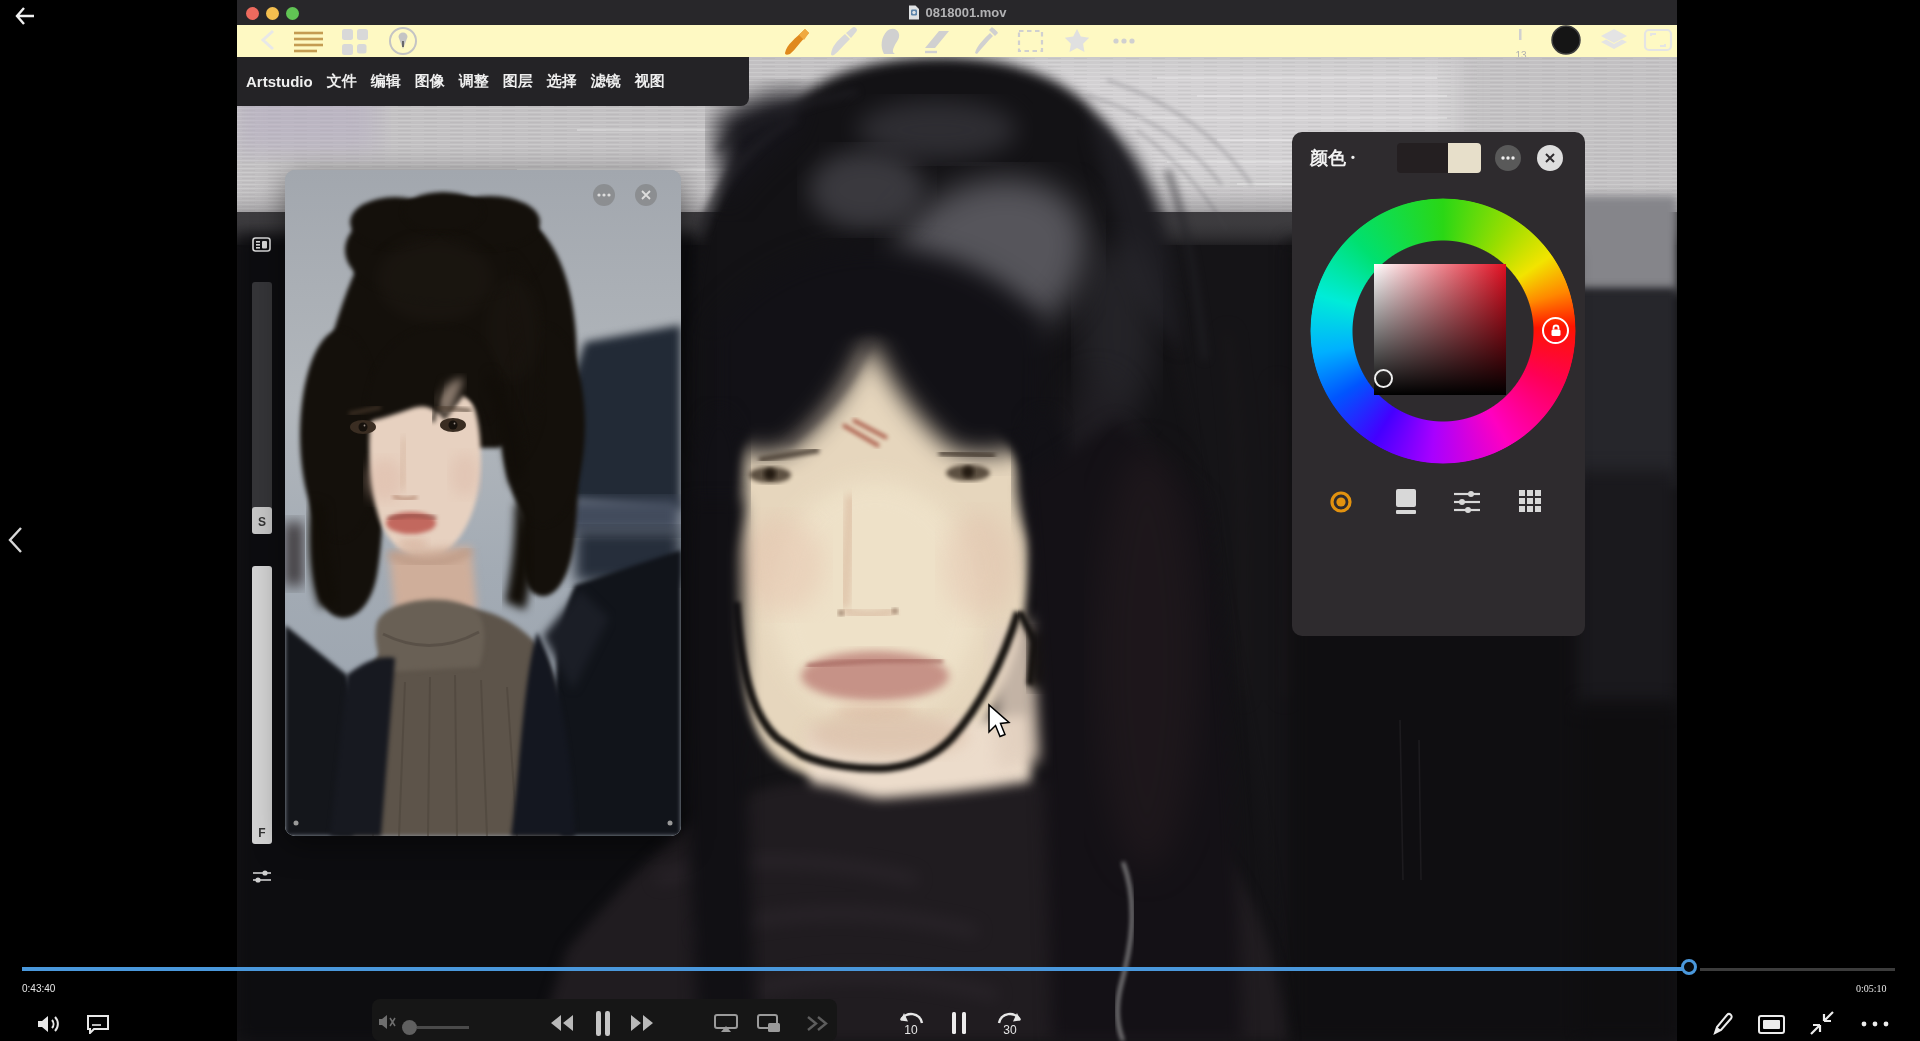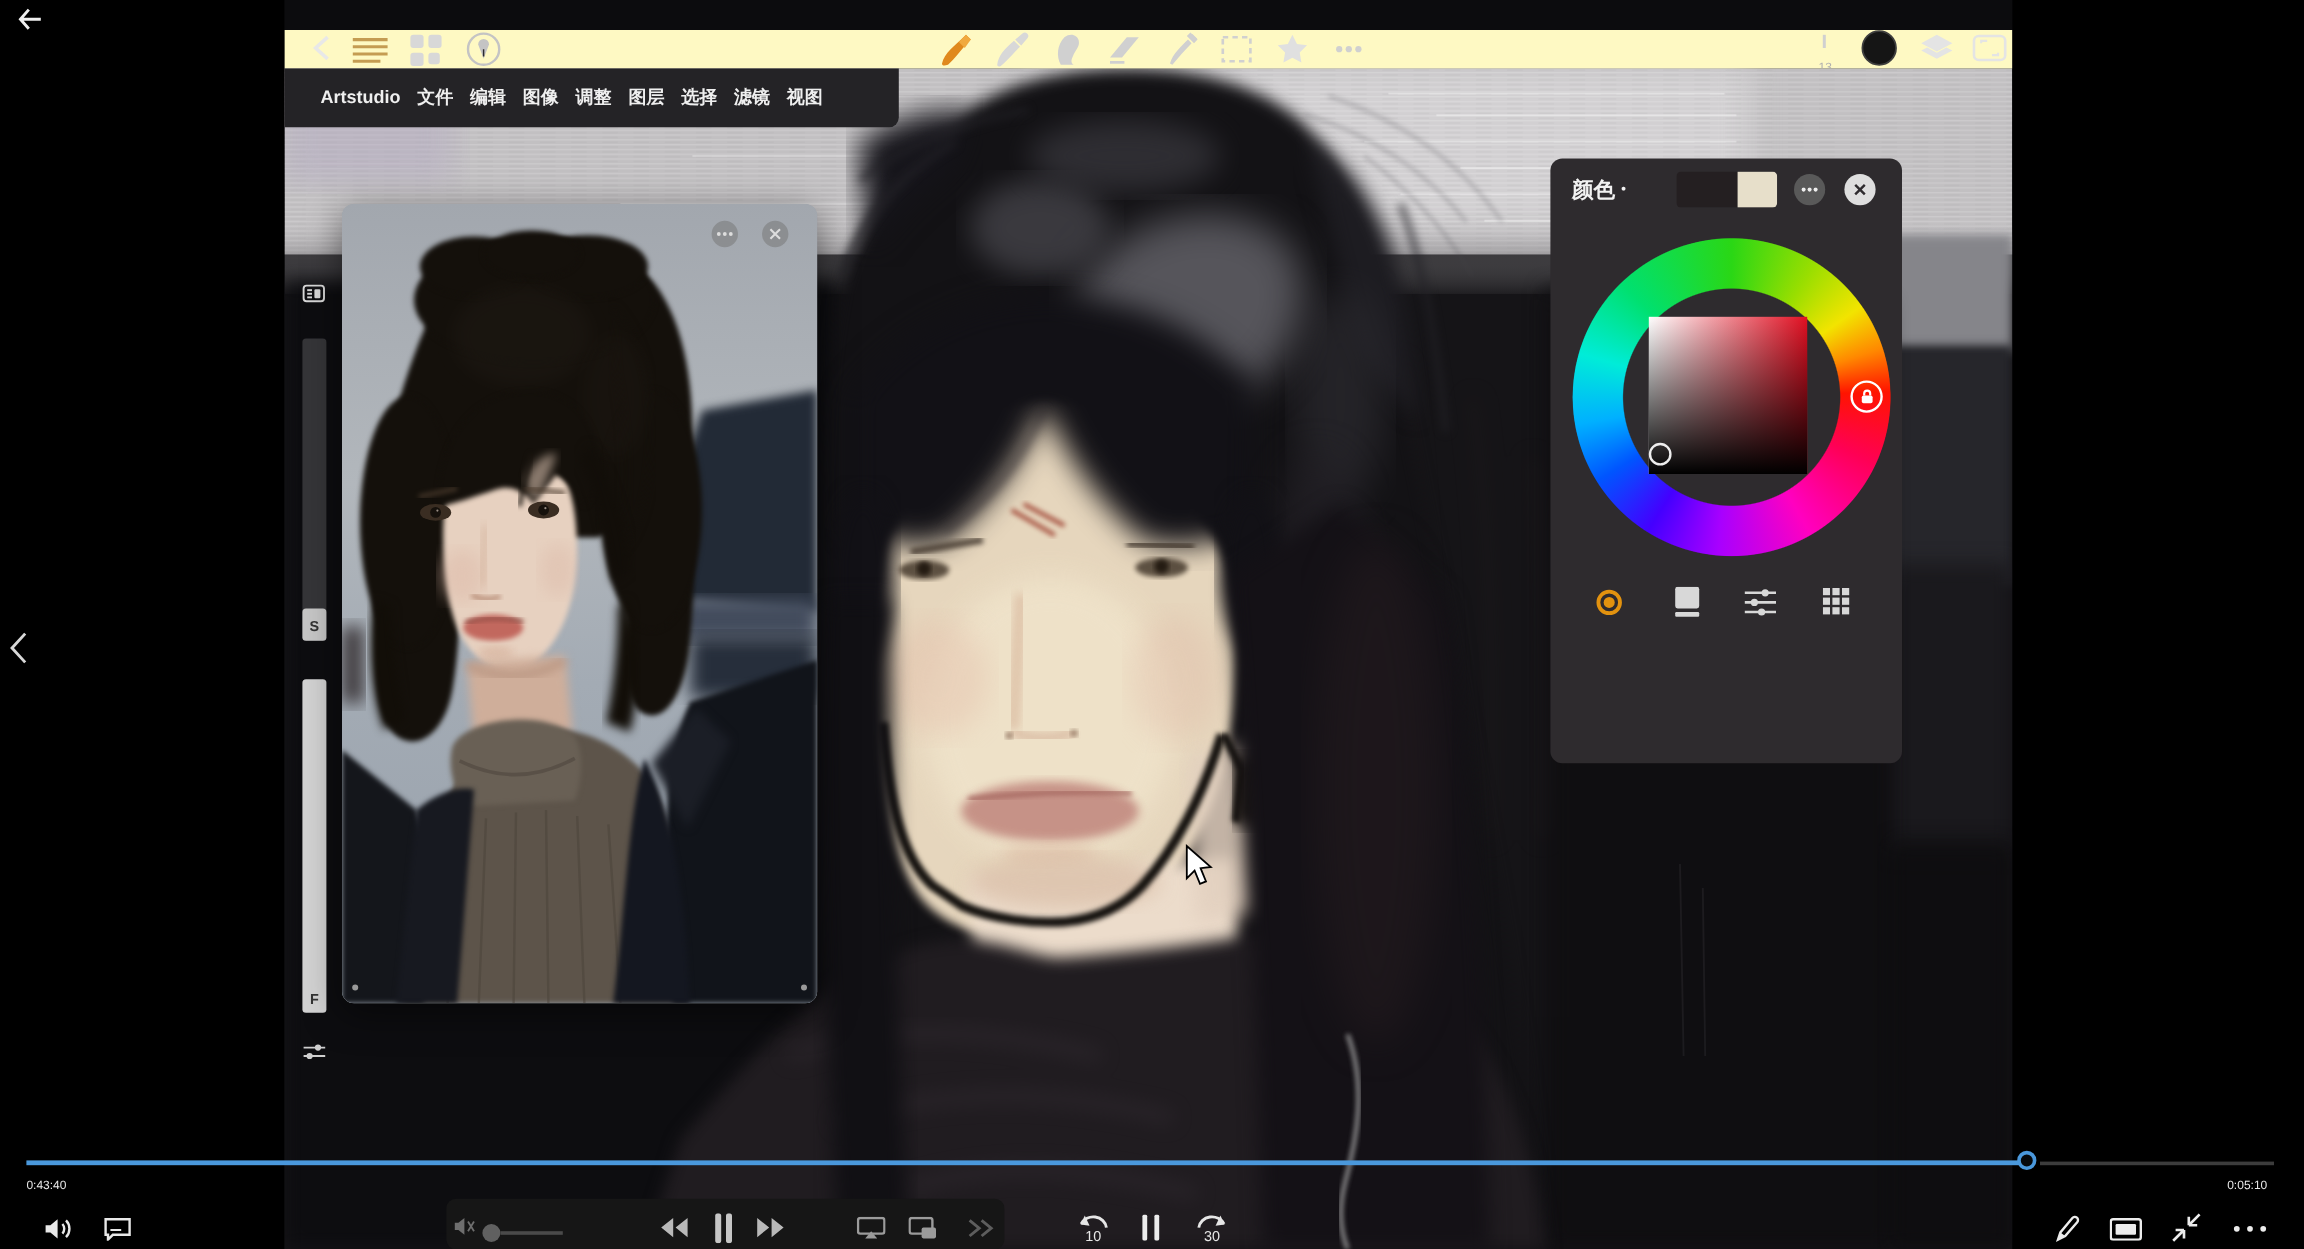--- a/index.html
+++ b/index.html
@@ -2,21 +2,21 @@
 <html><head>
 <meta charset="utf-8">
 <style>
 html,body{margin:0;padding:0;background:#000;width:1920px;height:1041px;overflow:hidden;font-family:"Liberation Sans",sans-serif;}
 *{box-sizing:border-box;}
 #video{position:absolute;left:237px;top:0;width:1440px;height:1041px;background:#0c0c0e;overflow:hidden;}
 #titlebar{position:absolute;left:0;top:0;width:1440px;height:25px;background:#28272a;display:flex;align-items:center;justify-content:center;}
 .tl{position:absolute;top:7px;width:13px;height:13px;border-radius:50%;}
 #title{color:#b2b2b4;font-size:13px;font-weight:bold;display:flex;align-items:center;gap:6px;}
 #toolbar{position:absolute;left:0;top:25px;width:1440px;height:32px;background:#fef9c3;}
-#menustrip{position:absolute;left:0;top:57px;width:512px;height:49px;background:#242326;border-radius:0 0 8px 0;display:flex;align-items:center;color:#efefef;font-size:15px;font-weight:bold;padding-left:30px;gap:14px;}
+#menustrip{position:absolute;left:0;top:57px;width:512px;height:49px;background:#242326;border-radius:0 0 8px 0;display:flex;align-items:center;color:#efefef;font-size:15px;font-weight:bold;padding-left:9px;gap:14px;}
 #refwin{position:absolute;left:48px;top:170px;width:396px;height:666px;border-radius:10px;overflow:hidden;background:#9aa2aa;box-shadow:0 8px 30px rgba(0,0,0,.5);}
 #colorpanel{position:absolute;left:1055px;top:132px;width:293px;height:504px;background:#2e2b2e;border-radius:10px;}
 .cbtn{position:absolute;border-radius:50%;display:flex;align-items:center;justify-content:center;}
 #wheelwrap{position:absolute;left:18px;top:66px;width:266px;height:266px;}
 #ring{position:absolute;left:0;top:0;width:266px;height:266px;border-radius:50%;
 background:conic-gradient(from 0deg,#2ad715 0deg,#9ade00 32deg,#f2e400 55deg,#ff8800 72deg,#ff1400 88deg,#ff0055 115deg,#ff00c0 150deg,#a800ff 185deg,#4400ff 212deg,#0055ff 238deg,#00b0ff 260deg,#00ecd8 286deg,#00e070 316deg,#2ad715 360deg);
 -webkit-mask:radial-gradient(circle closest-side,transparent 90px,#000 91px 132px,transparent 133px);
 mask:radial-gradient(circle closest-side,transparent 90px,#000 91px 132px,transparent 133px);}
 #svsq{position:absolute;left:64px;top:66px;width:132px;height:131px;background:linear-gradient(to bottom,rgba(0,0,0,0) 0%,rgba(0,0,0,.55) 55%,#000 100%),linear-gradient(to right,#ffffff 0%,#e11022 100%);}
 #svcur{position:absolute;left:64px;top:171px;width:19px;height:19px;border:2.5px solid #eee;border-radius:50%;}
@@ -148,20 +148,33 @@
   <path d="M788,480 C800,620 810,800 815,1041 L1005,1041 C1000,850 990,640 970,500 L880,420 Z" fill="#141116" filter="url(#b8)"></path>
   <ellipse cx="910" cy="660" rx="52" ry="210" fill="#221a1e" filter="url(#b16)" opacity=".65"></ellipse>
   <rect x="1055" y="250" width="283" height="791" fill="#0e0d0f" opacity=".55" filter="url(#b8)"></rect>
   <rect x="1338" y="700" width="102" height="341" fill="#0e0d0f" opacity=".8" filter="url(#b8)"></rect>
 
   <path d="M886,862 C902,905 894,948 884,985 C878,1008 880,1026 886,1041" stroke="#a8a8a8" stroke-width="3.2" fill="none" filter="url(#b2)" opacity=".9"></path>
 
   <path d="M752,705 l0,27 l6.5,-6.5 l4.5,11 l5,-2 l-4.5,-11 l8.5,-1 Z" fill="#fff" stroke="#000" stroke-width="1.5"></path>
   </svg>
 
+  <div id="titlebar">
+    <span class="tl" style="left:9px;background:#ed6a5e"></span>
+    <span class="tl" style="left:29px;background:#f4bf4f"></span>
+    <span class="tl" style="left:49px;background:#61c454"></span>
+    <div id="title">
+      <svg width="12" height="15" viewBox="0 0 12 15">
+          <path d="M1,0.5 h6.5 l3.5,3.5 v10.5 h-10 Z" fill="#dfe1e3"></path>
+          <rect x="3" y="4.5" width="6" height="6" rx="1.2" fill="#5a82a8"></rect>
+          <circle cx="6" cy="7.5" r="1.7" fill="#dde2e8"></circle>
+        </svg>
+      0818001.mov
+    </div>
+  </div>
   <div id="toolbar">
     <svg width="1440" height="32" viewBox="0 0 1440 32">
 
       <path d="M36,6 L26,15 L36,24" stroke="#e8e8e8" stroke-width="3" fill="none"></path>
 
       <g stroke="#c49c52" stroke-width="2.6">
           <line x1="57" y1="8" x2="86" y2="8"></line>
           <line x1="57" y1="14" x2="86" y2="14"></line>
           <line x1="57" y1="20" x2="86" y2="20"></line>
           <line x1="57" y1="26" x2="80" y2="26"></line>
@@ -436,21 +449,21 @@
 <svg class="bic" style="left:6px;top:526px" width="18" height="28" viewBox="0 0 18 28">
     <path d="M15,2 L4,14 L15,26" stroke="#d8d8d8" stroke-width="2.4" fill="none"></path>
   </svg>
 
 <div id="progress">
   <div style="position:absolute;left:22px;top:0;width:1661px;height:4px;background:#4a98dc;"></div>
   <div style="position:absolute;left:1700px;top:1px;width:195px;height:2.5px;background:#3c3c3c;"></div>
   <div style="position:absolute;left:1681px;top:-8px;width:16px;height:16px;border:3px solid #4a98dc;border-radius:50%;background:#06090c;"></div>
 </div>
 <div class="time" style="left:22px;top:983px;">0:43:40</div>
-<div class="time" style="left:1856px;top:983px;">0:05:10</div>
+<div class="time" style="left:1856px;top:983px;font-family:Liberation Serif, serif;">0:05:10</div>
 
 <div id="cpanel"></div>
 
 <svg class="bic" style="left:36px;top:1013px" width="26" height="22" viewBox="0 0 26 22">
     <path d="M2,8 h4 l6,-5 v16 l-6,-5 h-4 Z" fill="#e8e8e8"></path>
     <path d="M16,7 a6,6 0 0 1 0,8 M19,4 a10,10 0 0 1 0,14" stroke="#e8e8e8" stroke-width="2" fill="none"></path>
   </svg>
 <svg class="bic" style="left:86px;top:1014px" width="24" height="20" viewBox="0 0 24 20">
     <path d="M2,2 h20 v13 h-14 l-4,4 v-4 h-2 Z" fill="none" stroke="#e8e8e8" stroke-width="2"></path>
     <path d="M6,11 h9" stroke="#e8e8e8" stroke-width="1.6"></path>

